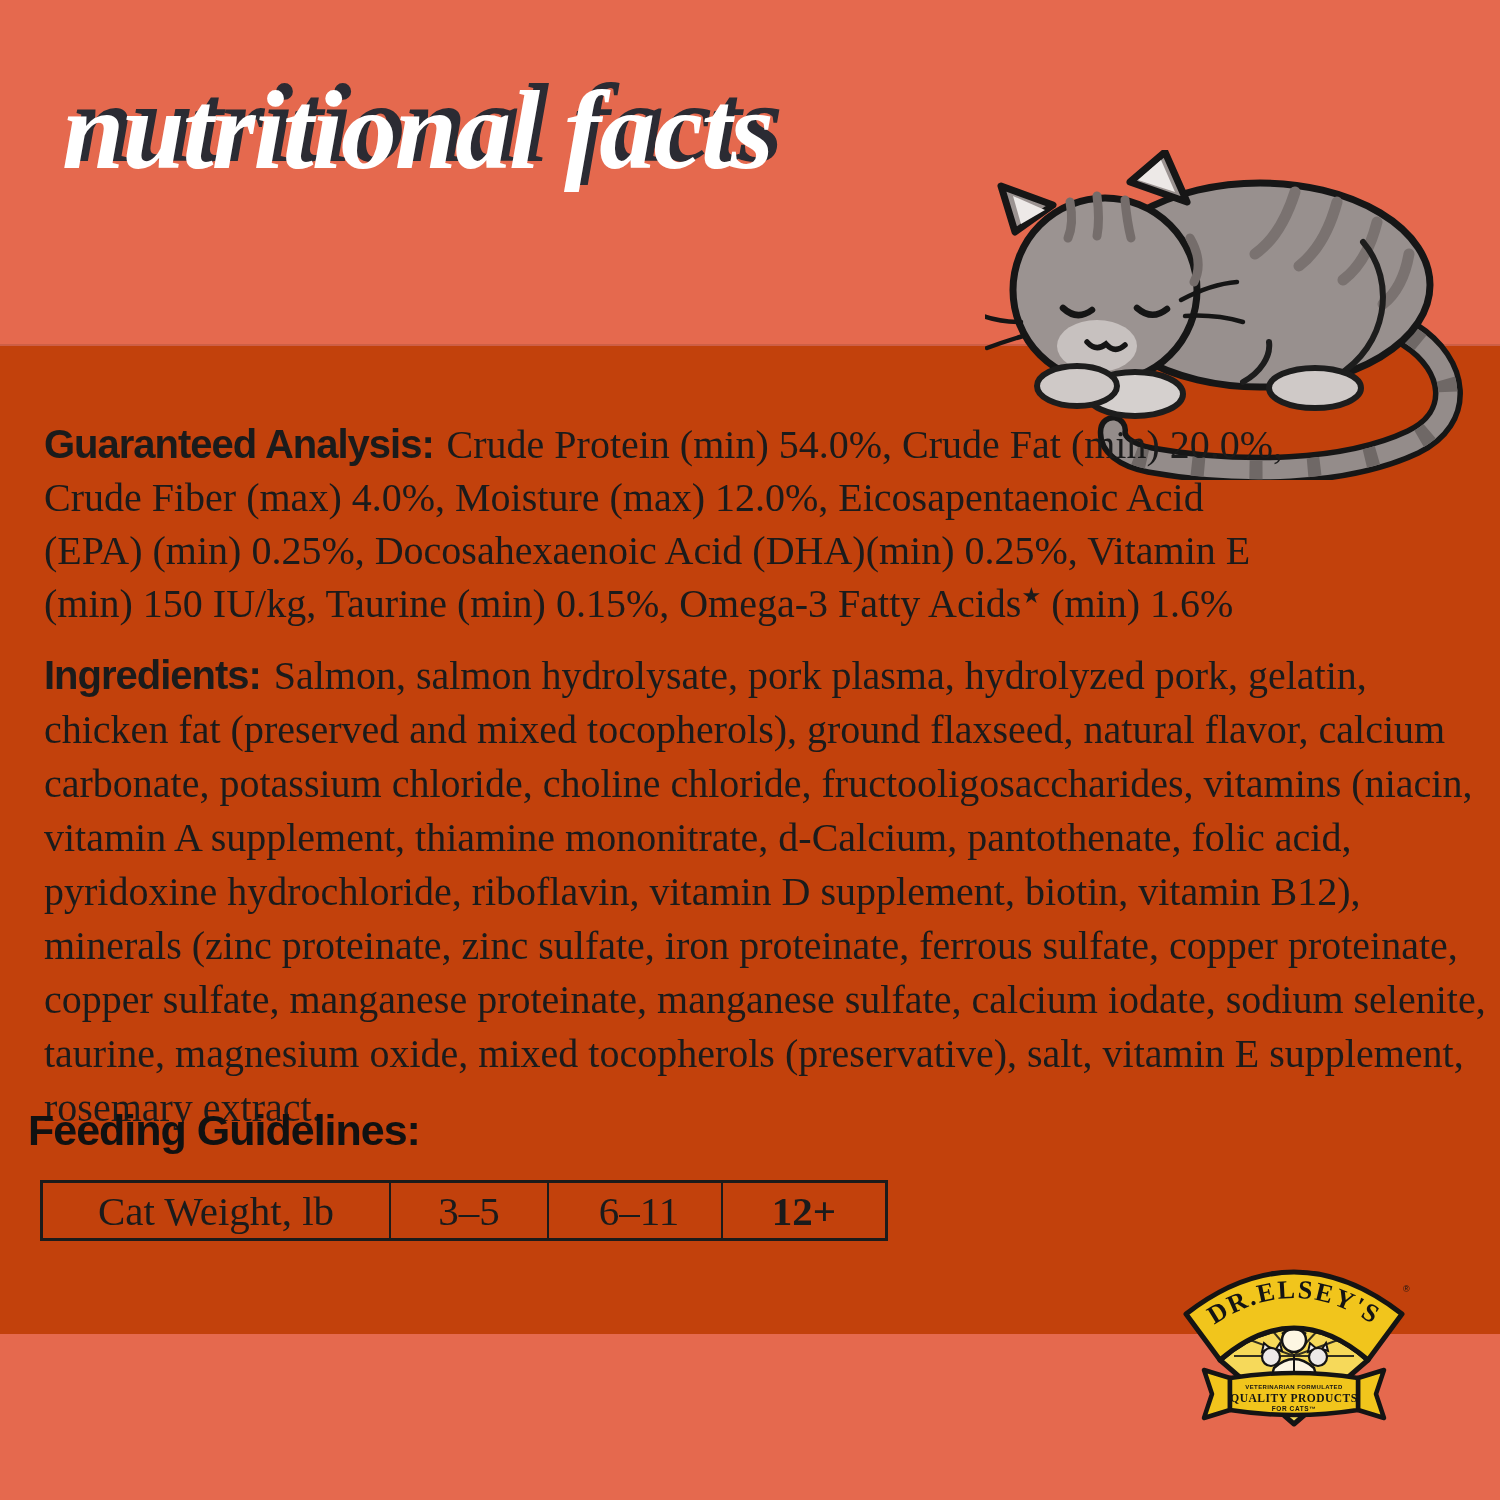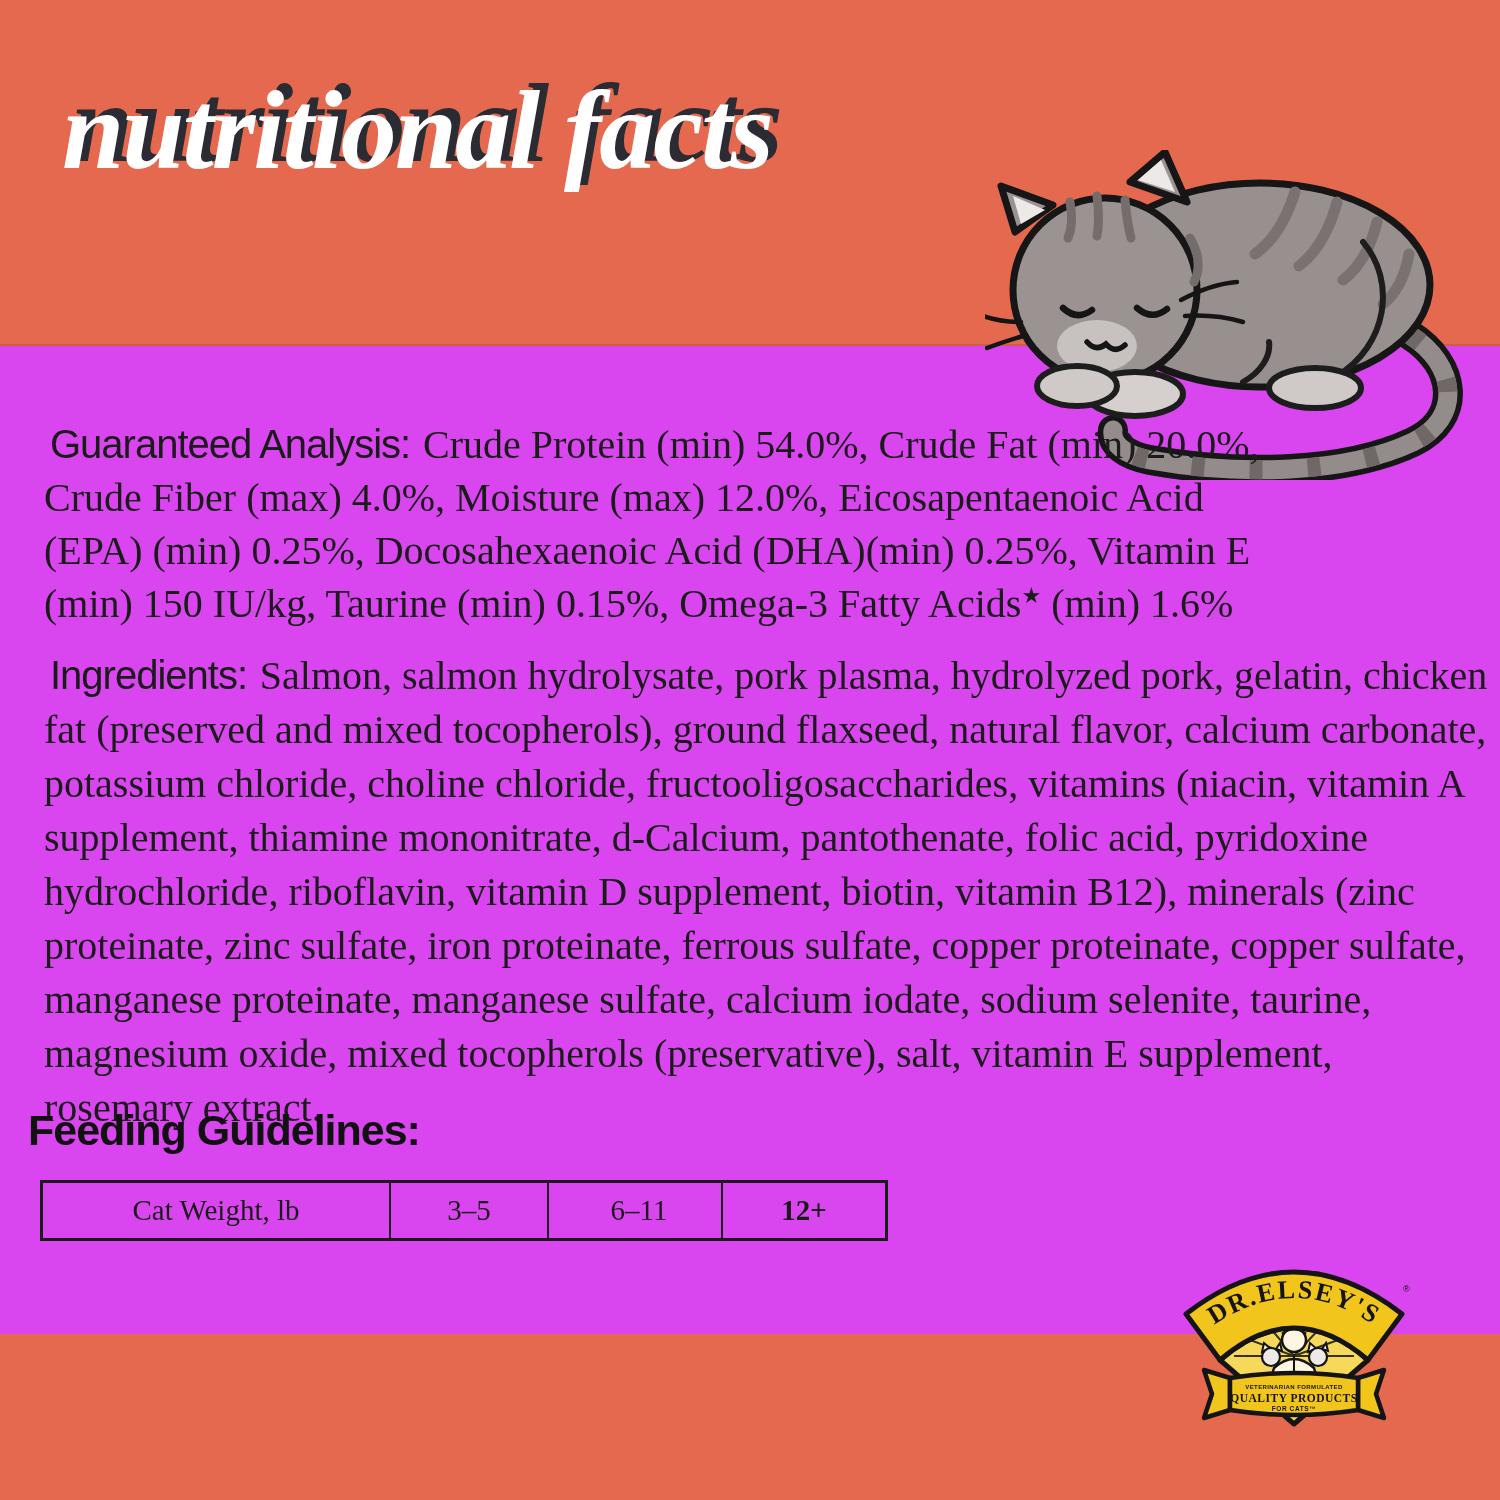--- a/index.html
+++ b/index.html
@@ -1,48 +1,47 @@
 <!DOCTYPE html>
 <html><head>
 <meta charset="utf-8">
 <style>
   html,body{margin:0;padding:0;background:#ffffff;}
   .canvas{
-    position:relative;width:1500px;height:1500px;background:#d946ef;overflow:hidden;
+    position:relative;width:1500px;height:1500px;background:#c2410c;overflow:hidden;
     font-family:"Liberation Serif", serif;color:#1b1b1b;
   }
   .band{position:absolute;left:0;width:1500px;background:#E5694E;}
   .band-top{top:0;height:344px;border-bottom:2px solid rgba(0,0,0,0.10);}
   .band-bottom{top:1334px;height:166px;}
   .script-title{
     position:absolute;left:62px;top:66px;width:860px;
     font-family:"Liberation Serif", serif;font-style:italic;font-weight:700;
     font-size:112px;letter-spacing:-2px;color:#ffffff;white-space:nowrap;
     text-shadow:9px -7px 0 #2b2b33;
   }
   .cat-svg{position:absolute;left:985px;top:150px;width:500px;height:330px;}
   .ga-par,.ing-par{
     position:absolute;left:44px;font-size:40px;line-height:53px;color:#1b1b1b;
   }
   .ga-par{top:378px;width:1250px;}
   .ing-par{top:608px;width:1446px;line-height:54px;}
   .plabel{
-    font-family:"Liberation Sans", sans-serif;font-weight:400;letter-spacing:-1px;
+    font-family:"Liberation Sans", sans-serif;font-weight:700;letter-spacing:-1px;
     margin-right:0.32em;
-    margin-left:6px;
   }
   .fn-star{font-size:22px;line-height:0;vertical-align:super;}
   .fg-head{
     position:absolute;left:28px;top:1106px;
     font-family:"Liberation Sans", sans-serif;font-weight:700;letter-spacing:-1px;
     font-size:43px;color:#111;
   }
   .fg-table{
     position:absolute;left:40px;top:1180px;border-collapse:collapse;
-    font-size:29px;color:#1b1b1b;
+    font-size:41px;color:#1b1b1b;
   }
   .fg-table td{
     border:2px solid #1b1b1b;height:55px;text-align:center;padding:0 8px;
     font-family:"Liberation Serif", serif;
   }
   .fg-table{border:3px solid #1b1b1b;}
   .fg-table td.rowhead{width:330px;}
   .fg-table td.c1{width:140px;}
   .fg-table td.c2{width:148px;padding-left:16px;}
   .fg-table td.c3{width:146px;font-weight:bold;}

